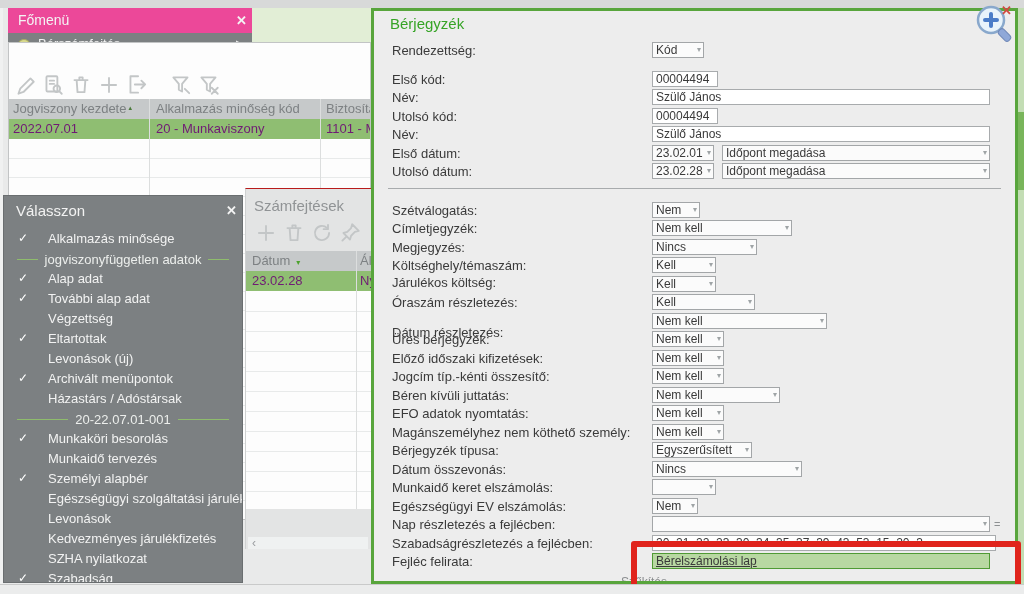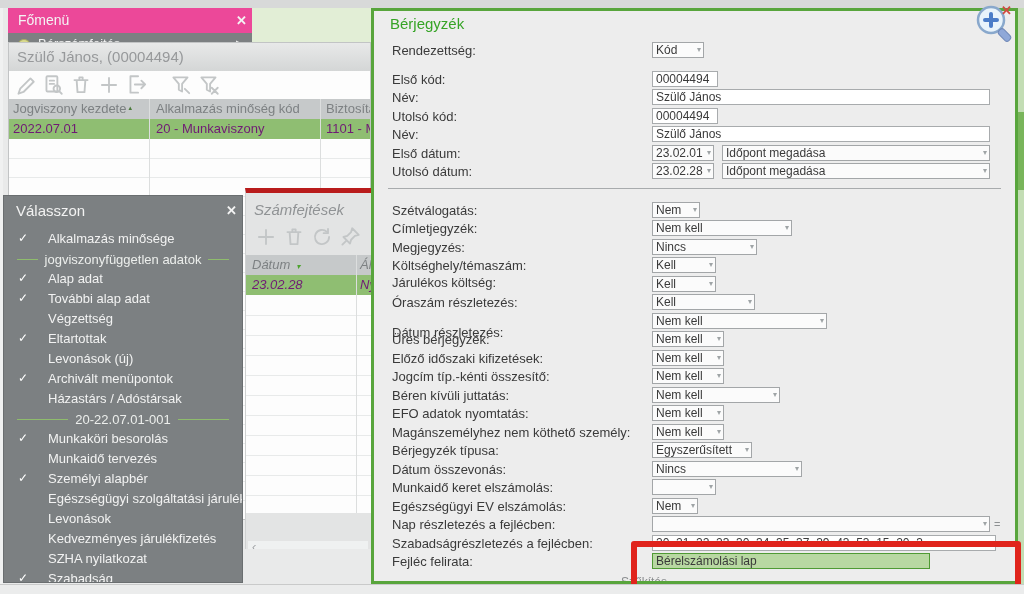--- a/index.html
+++ b/index.html
@@ -33,21 +33,21 @@
   
   #valasszon{left:3px;top:195px;width:240px;height:388px;background:#7c8082;border:1px solid #6a6e70;z-index:4;}
   #valasszon .t{position:absolute;left:12px;top:6px;font-size:15px;color:#f2f2f2;}
   .vitem{position:absolute;left:0;right:0;height:20px;color:#f2f2f2;}
   .vitem .chk{position:absolute;left:14px;top:2px;font-size:12px;color:#fff;}
   .vitem .lab{position:absolute;left:44px;top:2px;white-space:nowrap;}
   .vsep{position:absolute;left:6px;right:6px;height:20px;display:flex;align-items:center;color:#eceeec;font-size:13px;}
   .vsep:before,.vsep:after{content:"";flex:1;height:1px;background:#8fbc6d;margin:0 7px;}
   
   #szamf{left:245px;top:188px;width:126px;height:361px;background:#e3e4e4;border-left:1px solid #cfd1d1;
-         border-top:5px solid #b91c1c;z-index:4;font-style:italic;}
+         border-top:1px solid #b91c1c;z-index:4;}
   #szamf .t{position:absolute;left:8px;top:8px;font-size:15px;color:#909395;}
   #szamf .white{position:absolute;left:0;right:0;top:82px;height:238px;background:#fdfdfd;}
   .hscroll{position:absolute;left:2px;top:348px;width:120px;height:14px;background:#eff1f1;color:#9a9da0;
            font-size:12px;line-height:12px;padding-left:4px;box-sizing:border-box;}
   
   #berj{left:371px;top:8px;width:647px;height:576px;background:#ededed;border:3px solid #58a53c;z-index:5;}
   #berj .t{position:absolute;left:16px;top:4px;font-size:15px;color:#36a426;}
   .lbl{position:absolute;left:18px;font-size:13px;color:#3a3a3a;white-space:nowrap;}
   .ctl{position:absolute;height:16px;box-sizing:border-box;font-size:12px;line-height:13px;
        padding:1px 3px 0 3px;white-space:nowrap;overflow:hidden;color:#3a3a3a;}
@@ -86,23 +86,20 @@
       <span class="closex" style="left:228px;top:5px;">✕</span>
     </div>
     <div class="item">
       <span class="coin"></span>
       <span style="position:absolute;left:30px;top:3px;">Bérszámfejtés</span>
       <span style="position:absolute;left:228px;top:3px;font-size:11px;">▸</span>
     </div>
   </div>
 
   <div class="panel" id="szulo">
-    <div class="hdr">
-      <span>Szülő János, (00004494)</span>
-    </div>
     <div class="toolbar" style="top:28px;">
         <div class="ticon" style="left: 4px;"><svg class="ic" viewBox="0 0 22 22" width="24" height="24">
             <path d="M5 19l1.6-4.6L16 5l3 3-9.4 9.4L5 19z"></path>
           </svg></div>
         <div class="ticon" style="left: 32px;"><svg class="ic" viewBox="0 0 22 22" width="24" height="24">
             <rect x="5" y="3" width="10" height="14" rx="1"></rect>
             <path d="M8 7h4M8 10h4"></path>
             <circle cx="14.5" cy="14.5" r="3"></circle>
             <path d="M16.6 16.6L19 19"></path>
           </svg></div>
@@ -339,21 +336,21 @@
         <div class="lbl" style="top: 488px;">Egészségügyi EV elszámolás:</div>
         <div class="ctl sel" style="left: 278px; top: 487px; width: 46px;">Nem<span class="arr">▾</span></div>
         <div class="lbl" style="top: 506px;">Nap részletezés a fejlécben:</div>
         <div class="ctl sel" style="left: 278px; top: 505px; width: 338px;">
           <span class="arr">▾</span>
         </div>
         <div class="eq" style="left: 620px; top: 507px;">=</div>
         <div class="lbl" style="top: 525px;">Szabadságrészletezés a fejlécben:</div>
         <div class="ctl inp" style="left: 278px; top: 524px; width: 344px;">20. 21. 22. 23. 30. 34. 35. 37. 39. 43. 53. 15. 20. 3<span class="arr">▾</span></div>
         <div class="lbl" style="top: 543px;">Fejléc felirata:</div>
-        <div class="ctl hl" style="left: 278px; top: 542px; width: 278px;">Bérelszámolási lap</div>
+        <div class="ctl hl" style="left: 278px; top: 542px; width: 338px; text-decoration: underline;">Bérelszámolási lap</div>
       </div>
     <div class="footer">
       <span>Szűkítés</span>
     </div>
   </div>
 
   <div class="abs" id="redbox"></div>
 
   <div class="abs" id="magn">
     <svg width="48" height="48">

